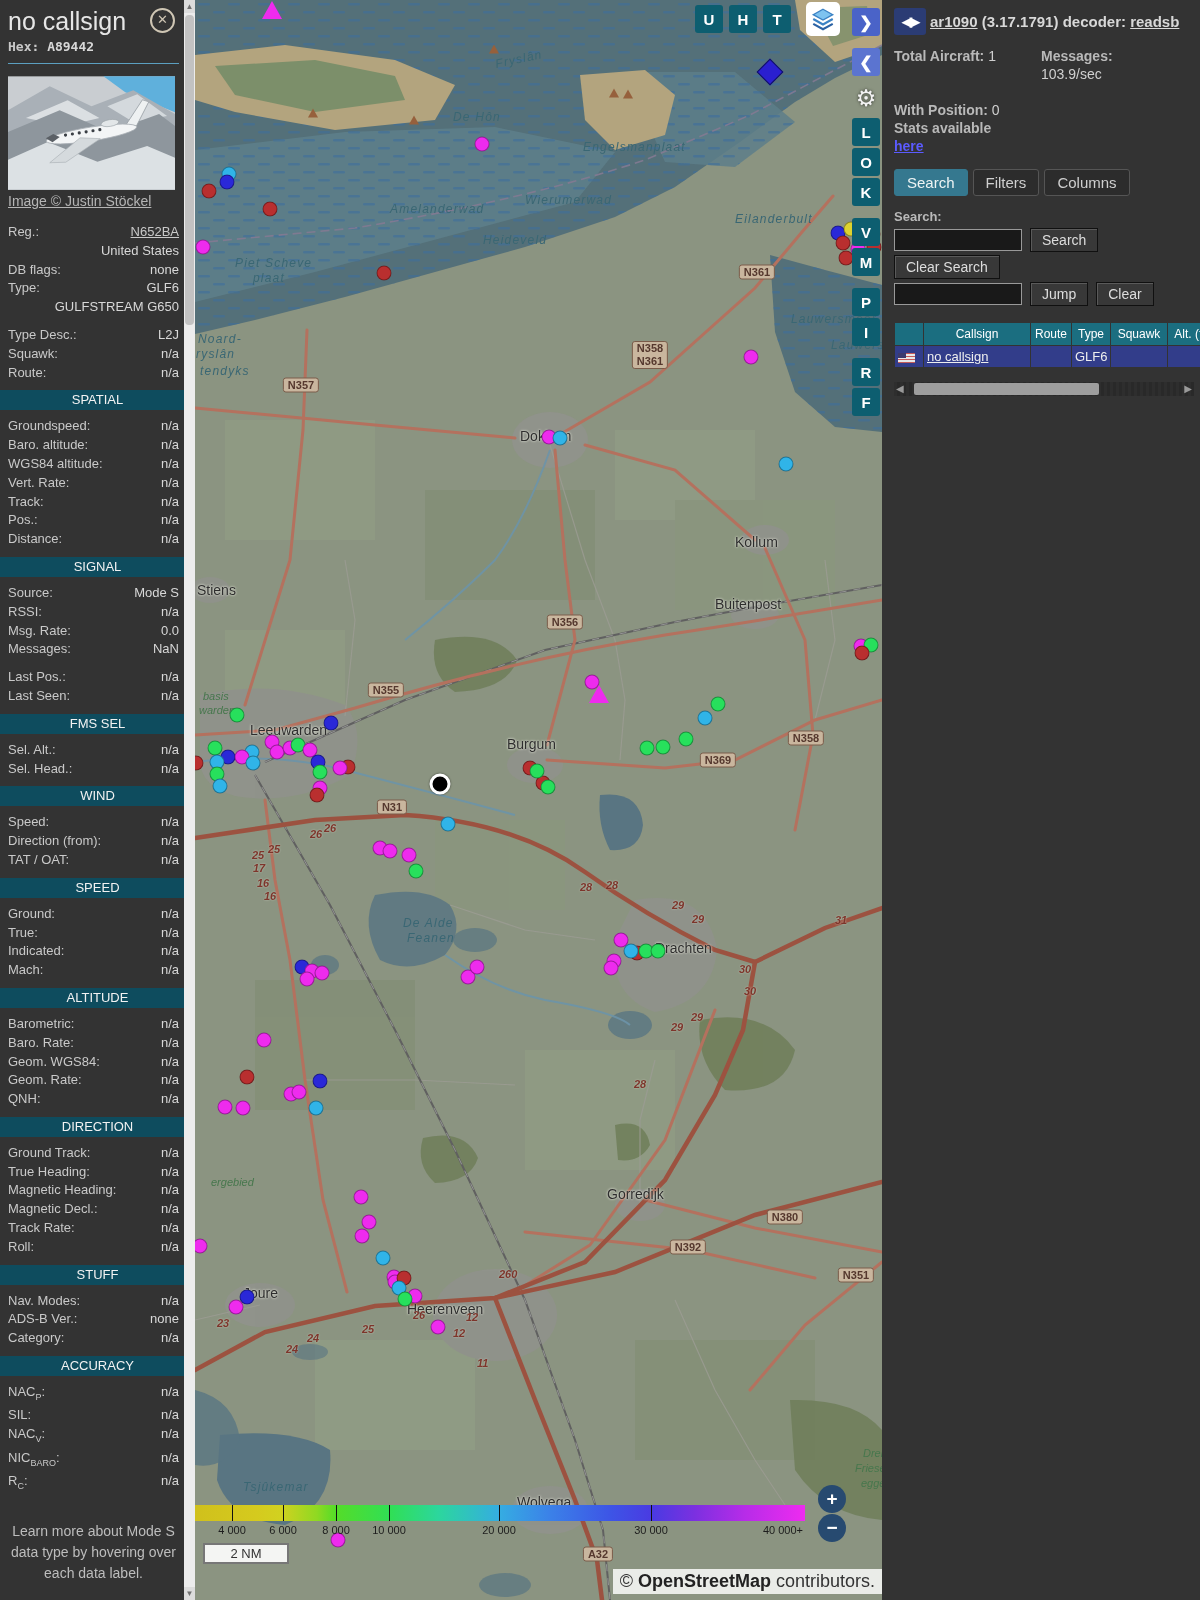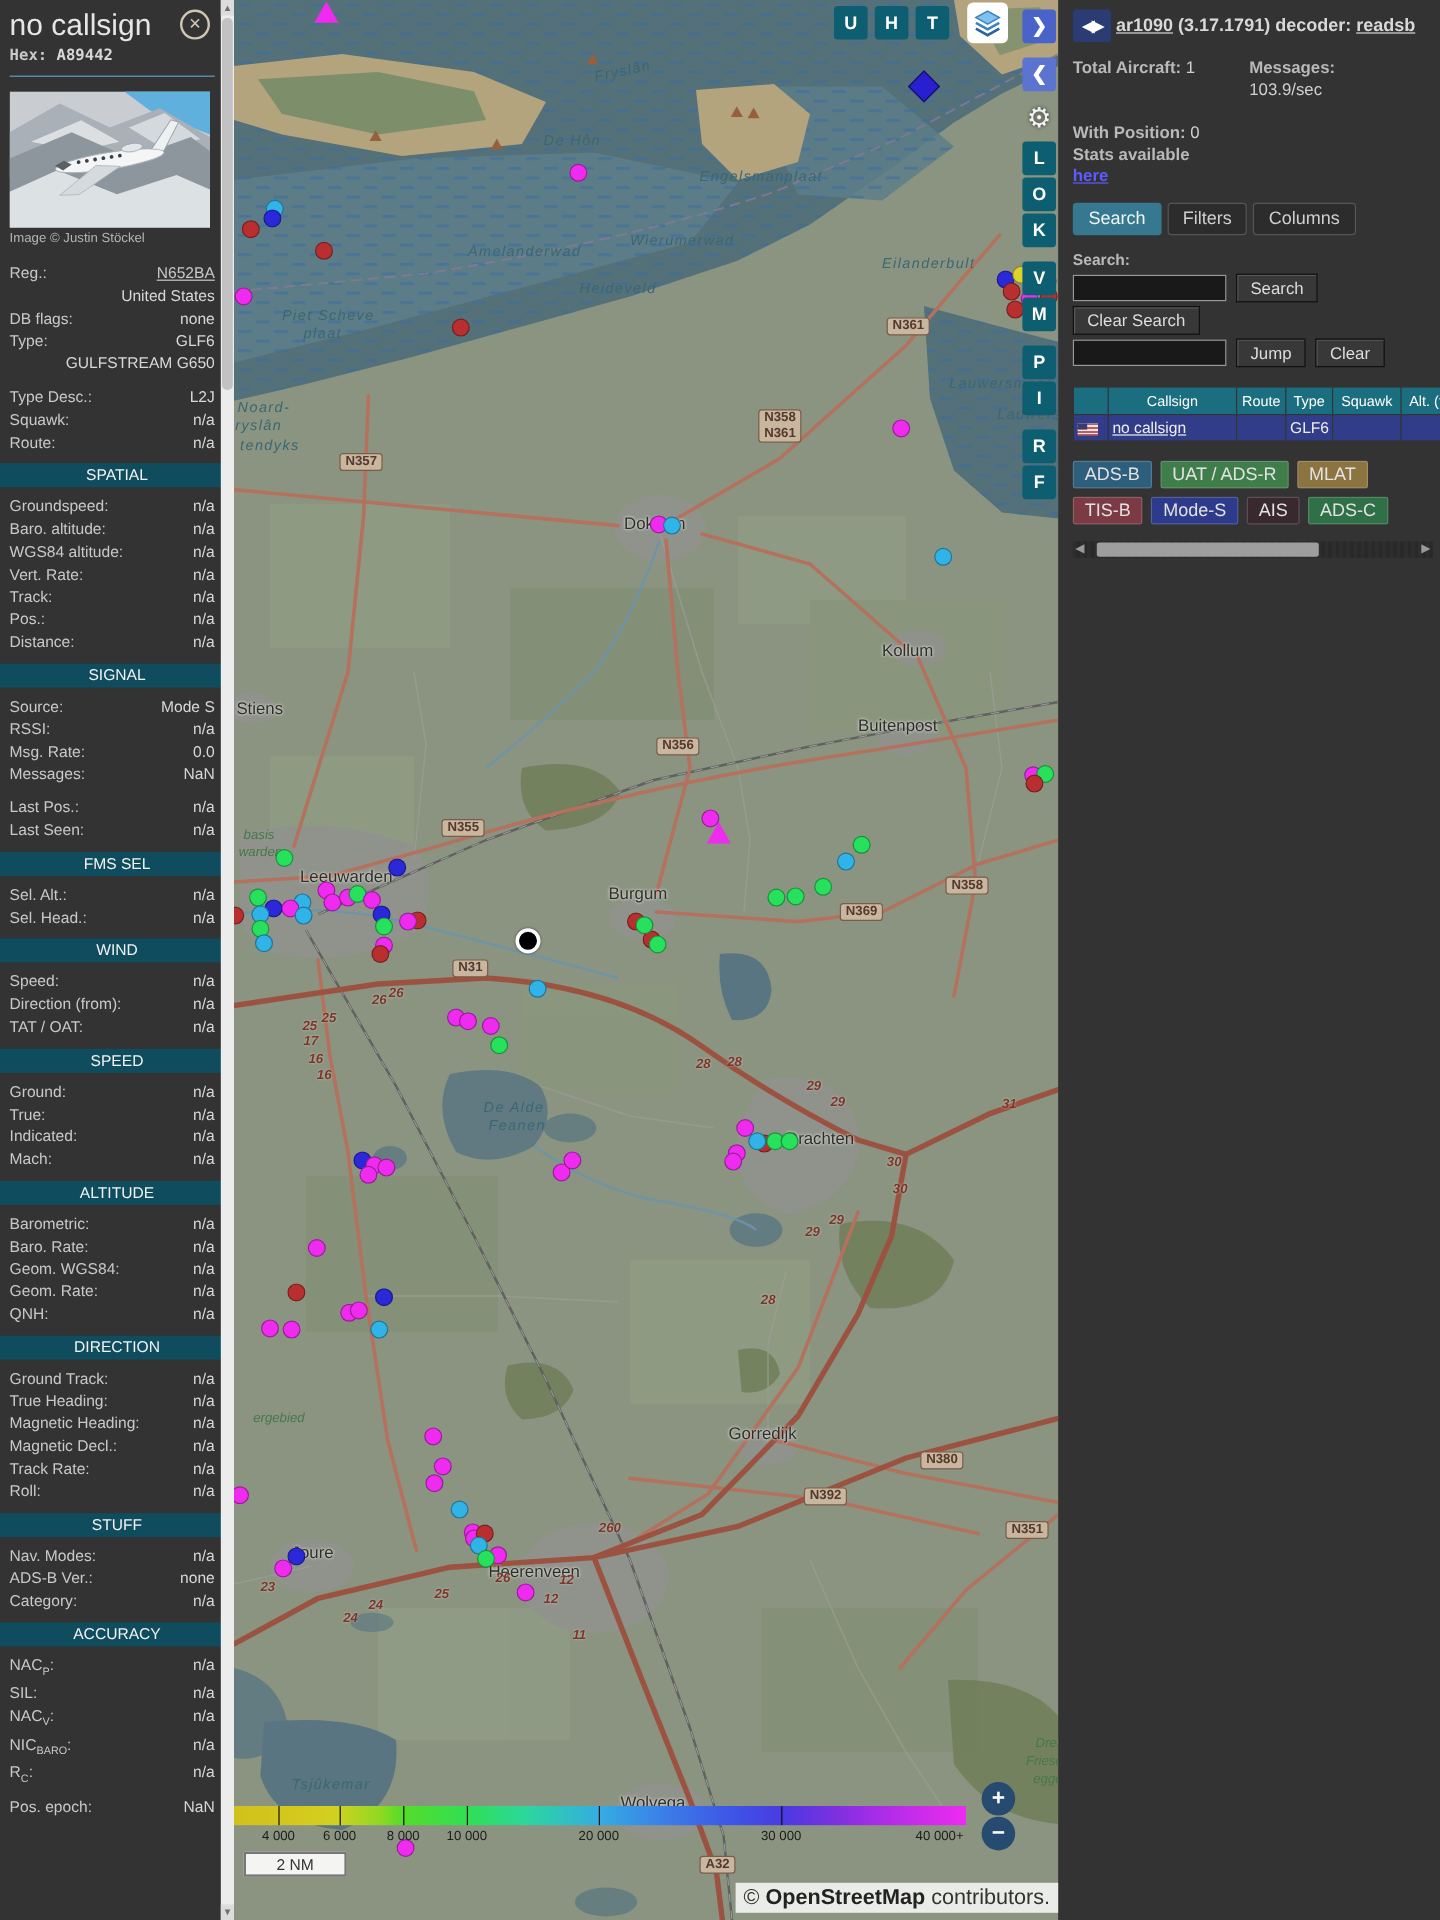--- a/index.html
+++ b/index.html
@@ -8,21 +8,21 @@
 
   
   #sidebar{position:absolute;left:0;top:0;width:195px;height:1600px;background:#333;color:#c9c9c9;box-sizing:border-box;}
   #sidebar-inner{padding:6px 16px 6px 8px;position:relative;}
   #plane-title{font-size:25px;color:#e6e6e6;font-weight:400;line-height:30px;}
   #close-btn{position:absolute;right:20px;top:8px;width:21px;height:21px;border:2px solid #cfc6b4;border-radius:50%;color:#cfc6b4;font-size:13px;line-height:20px;text-align:center;cursor:pointer;}
   .hexline{font-family:"DejaVu Sans Mono",monospace;font-size:13px;font-weight:bold;color:#d8d8d8;margin-top:3px;}
   .hexline .hl{color:#c9c9c9;}
   #title-hr{border:none;border-top:1px solid #5b9fc0;margin:9px 0 12px 0;}
   #photo{width:167px;height:114px;display:block;}
-  .credit{font-size:11px;color:#b5b5b5;margin:3px 0 14px 0;}
+  .credit{font-size:14px;color:#b5b5b5;margin:3px 0 14px 0;text-decoration:underline;}
   .side-row{display:flex;justify-content:space-between;font-size:13px;line-height:18.8px;color:#c9c9c9;}
   .side-row .v{color:#d8d8d8;text-align:right;}
   .side-row .lab{color:#c9c9c9;}
   .side-row.gap{margin-top:9px;}
   .side-row .v a, .side-row .lab a{color:#c9c9c9;text-decoration:underline;}
   .value-row{text-align:right;font-size:13px;line-height:18.8px;color:#d8d8d8;}
   .side-sec-header{background:#0e4c5e;color:#f2f2f2;text-align:center;font-size:13px;line-height:20px;margin:8px -16px 7px -8px;}
   sub{font-size:9px;}
   #footer-note{font-size:14px;color:#bdbdbd;text-align:center;margin:26px 2px 14px 2px;line-height:21px;}
   #pos-epoch{margin-top:6px;}
@@ -314,20 +314,21 @@
           </div>
           <div class="side-row">
             <span class="lab">NIC<sub>BARO</sub>:</span>
             <span class="v">n/a</span>
           </div>
           <div class="side-row">
             <span class="lab">R<sub>C</sub>:</span>
             <span class="v">n/a</span>
           </div>
         </div>
+      <div id="footer-note">Learn more about Mode S data type by hovering over each data label.</div>
       <div class="side-row" id="pos-epoch">
         <span class="lab">Pos. epoch:</span>
         <span class="v">NaN</span>
       </div>
     </div>
     <div id="side-scroll">
       <div class="arrow" style="top:0">▲</div>
       <div class="thumb" style="top:15px;height:310px"></div>
       <div class="arrow" style="bottom:0">▼</div>
     </div>
@@ -763,28 +764,19 @@
           <td><span class="flag"></span></td>
           <td class="callsign">no callsign</td>
           <td></td>
           <td>GLF6</td>
           <td></td>
           <td class="alt">?</td>
 
         </tr>
       </tbody>
     </table>
-    <div id="chips">
-        <div class="chip" style="background: rgb(45, 95, 124);">ADS-B</div>
-        <div class="chip" style="background: rgb(63, 125, 74);">UAT / ADS-R</div>
-        <div class="chip" style="background: rgb(140, 116, 64);">MLAT</div>
-        <div class="chip" style="background: rgb(124, 58, 68);">TIS-B</div>
-        <div class="chip" style="background: rgb(46, 58, 140);">Mode-S</div>
-        <div class="chip" style="background: rgb(57, 40, 46);">AIS</div>
-        <div class="chip" style="background: rgb(47, 112, 70);">ADS-C</div>
-      </div>
     <div id="hscroll">
       <div class="harrow" style="left:2px;">◀</div>
       <div class="thumb"></div>
       <div class="harrow" style="right:2px;">▶</div>
     </div>
   </div>
 </div>
 
 </body></html>

